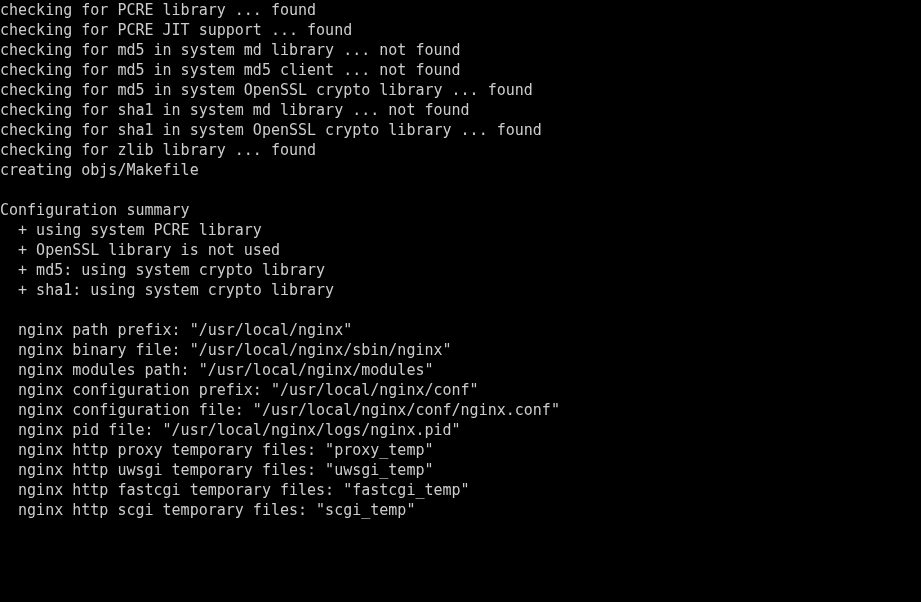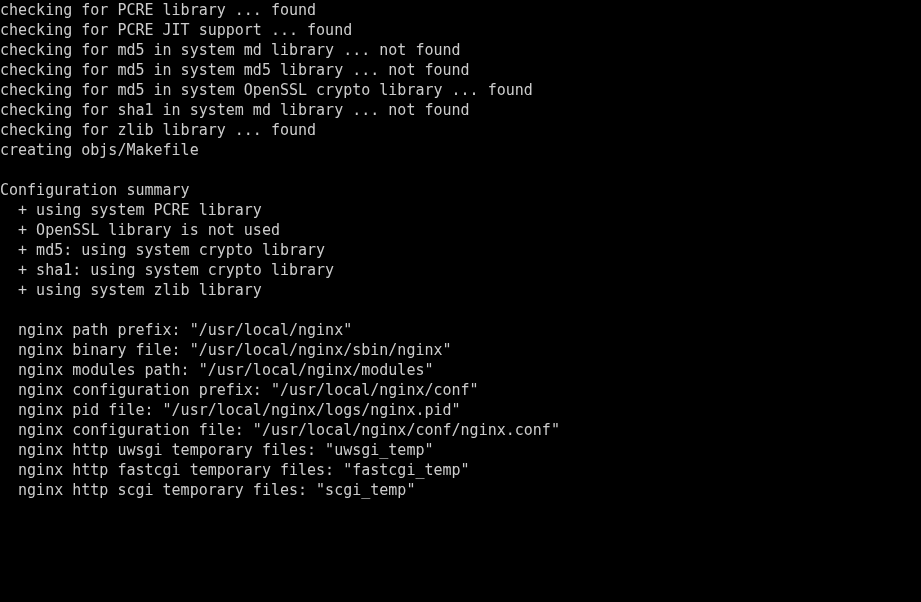--- a/index.html
+++ b/index.html
@@ -41,35 +41,36 @@
     color: transparent;
   }
 </style>
 </head>
 <body>
 
 <div id="terminal">
     <div class="line">checking for PCRE library ... found</div>
     <div class="line">checking for PCRE JIT support ... found</div>
     <div class="line">checking for md5 in system md library ... not found</div>
-    <div class="line">checking for md5 in system md5 library ... not found</div>
+    <div class="line">checking for md5 in system md5 client ... not found</div>
     <div class="line">checking for md5 in system OpenSSL crypto library ... found</div>
     <div class="line">checking for sha1 in system md library ... not found</div>
+    <div class="line">checking for sha1 in system OpenSSL crypto library ... found</div>
     <div class="line">checking for zlib library ... found</div>
     <div class="line">creating objs/Makefile</div>
     <div class="line blank">&nbsp;</div>
     <div class="line">Configuration summary</div>
     <div class="line">  + using system PCRE library</div>
     <div class="line">  + OpenSSL library is not used</div>
     <div class="line">  + md5: using system crypto library</div>
     <div class="line">  + sha1: using system crypto library</div>
-    <div class="line">  + using system zlib library</div>
     <div class="line blank">&nbsp;</div>
     <div class="line">  nginx path prefix: "/usr/local/nginx"</div>
     <div class="line">  nginx binary file: "/usr/local/nginx/sbin/nginx"</div>
     <div class="line">  nginx modules path: "/usr/local/nginx/modules"</div>
     <div class="line">  nginx configuration prefix: "/usr/local/nginx/conf"</div>
+    <div class="line">  nginx configuration file: "/usr/local/nginx/conf/nginx.conf"</div>
     <div class="line">  nginx pid file: "/usr/local/nginx/logs/nginx.pid"</div>
-    <div class="line">  nginx configuration file: "/usr/local/nginx/conf/nginx.conf"</div>
+    <div class="line">  nginx http proxy temporary files: "proxy_temp"</div>
     <div class="line">  nginx http uwsgi temporary files: "uwsgi_temp"</div>
     <div class="line">  nginx http fastcgi temporary files: "fastcgi_temp"</div>
     <div class="line">  nginx http scgi temporary files: "scgi_temp"</div>
   </div>
 
 </body></html>

